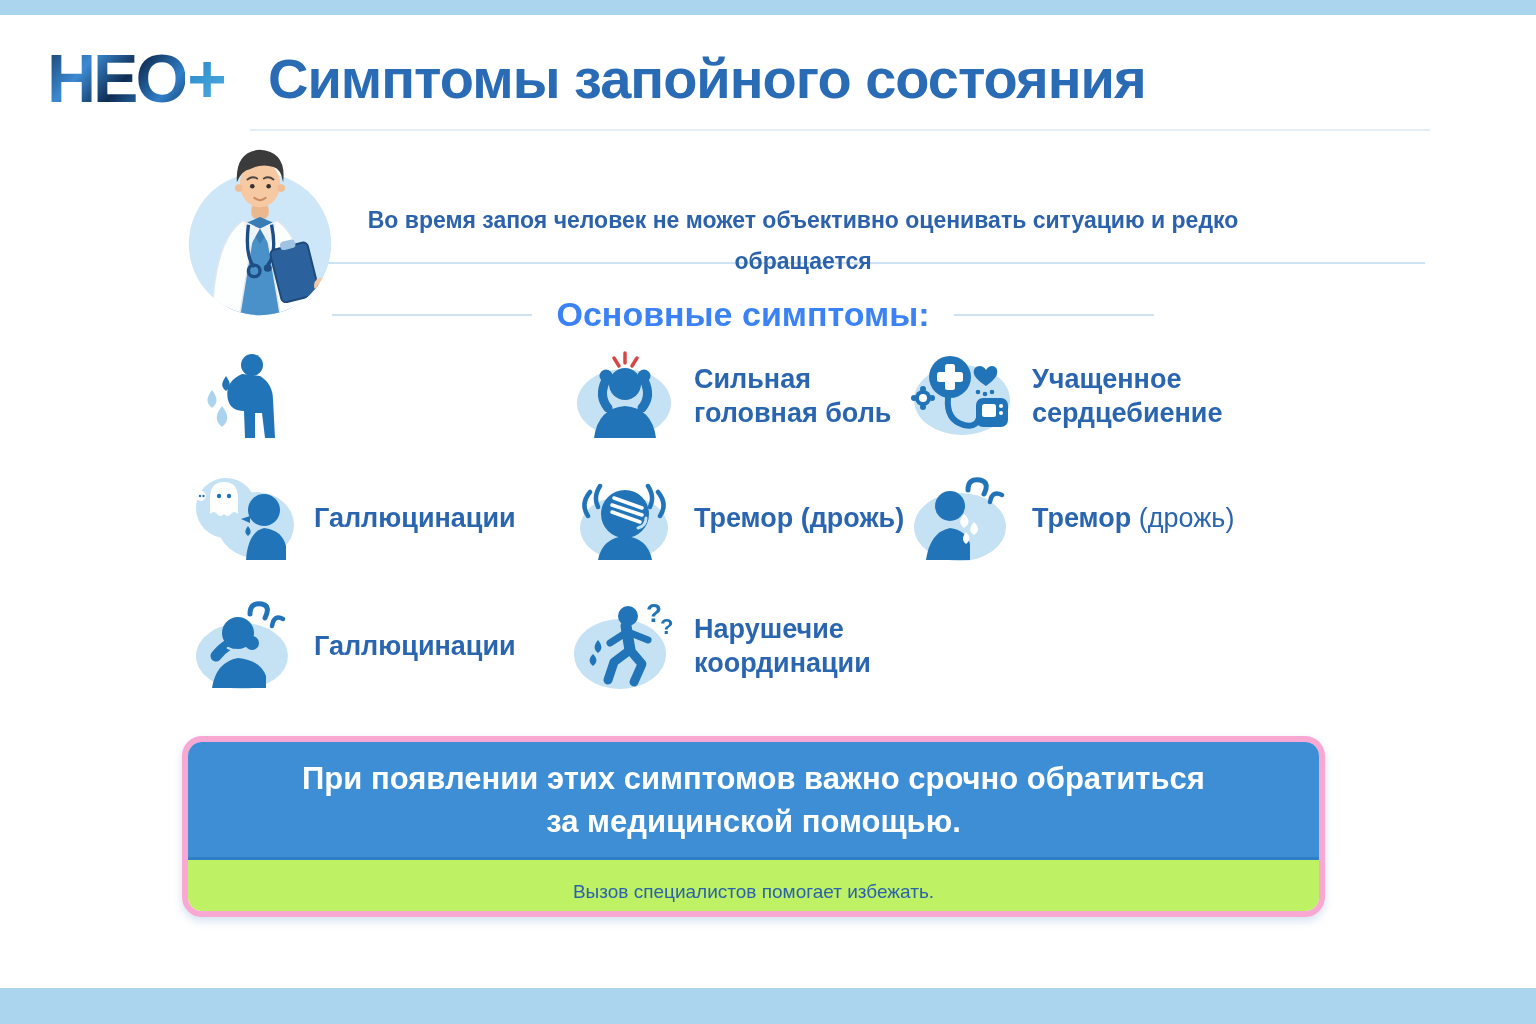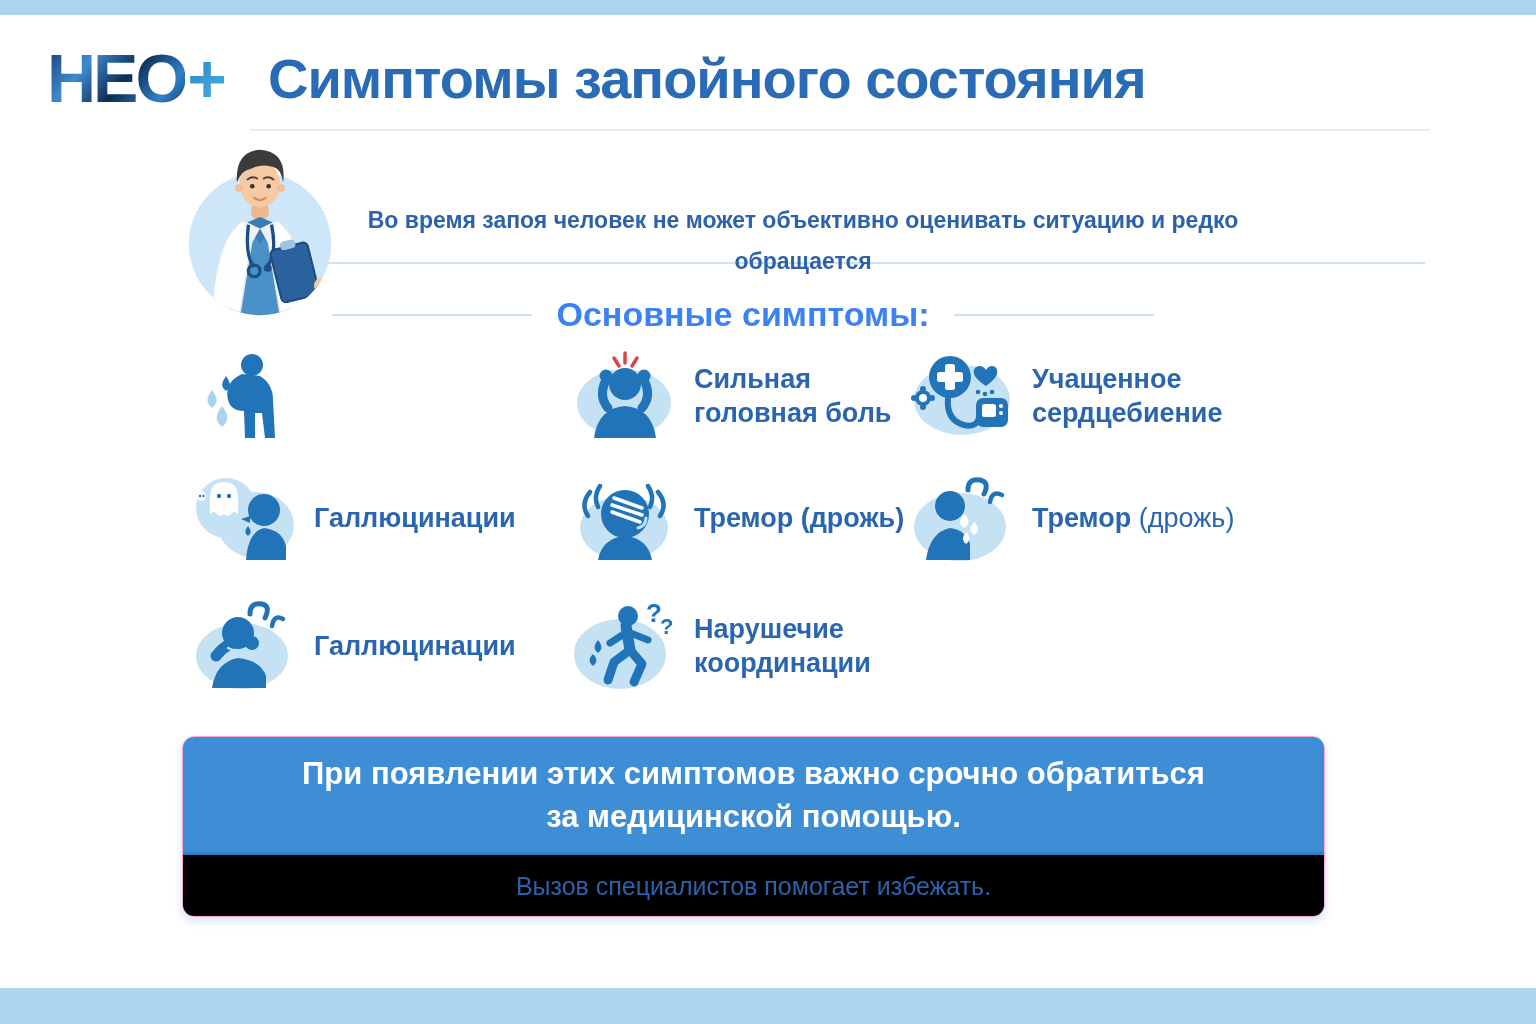--- a/index.html
+++ b/index.html
@@ -42,32 +42,32 @@
   }
   .sym-item { display:flex; align-items:center; gap:14px; }
   .sym-item svg { width:112px; height:98px; flex:none; }
   .sym-label { font-size:27px; font-weight:700; color:#2a65b0; line-height:34px; }
   .sym-label .light { font-weight:500; margin-left:0.28em; }
   .sym-item:nth-child(2) .sym-label { max-width:212px; }
   .sym-item:nth-child(9) .sym-label { max-width:178px; }
 
   .callout {
     position:absolute; left:182px; top:736px; width:1143px; height:181px;
-    border-radius:12px; overflow:hidden; border:1px solid #f9a8d4;
+    border-radius:20px; overflow:hidden; border:6px solid #f9a8d4;
     box-shadow:0 4px 8px rgba(100,150,200,0.28);
   }
   .callout-main {
     height:115px; background:#3e8ed6; color:#ffffff;
     display:flex; flex-direction:column; justify-content:center;
     text-align:center; font-size:31px; font-weight:700; line-height:43px;
   }
   .callout-footer {
-    height:66px; background:#000000; border-top:3px solid #2f7fc6;
+    height:66px; background:#bef264; border-top:3px solid #2f7fc6;
     display:flex; align-items:center; justify-content:center;
-    font-size:25px; font-weight:500; color:#2b62ab;
+    font-size:19px; font-weight:500; color:#2b62ab;
   }
   .callout-footer b { font-weight:700; }
 </style>
 </head>
 <body>
 
 <div class="top-bar"></div>
 
 <div class="logo">
   <span class="logo-neo">НЕО</span><span class="logo-plus">+</span>

